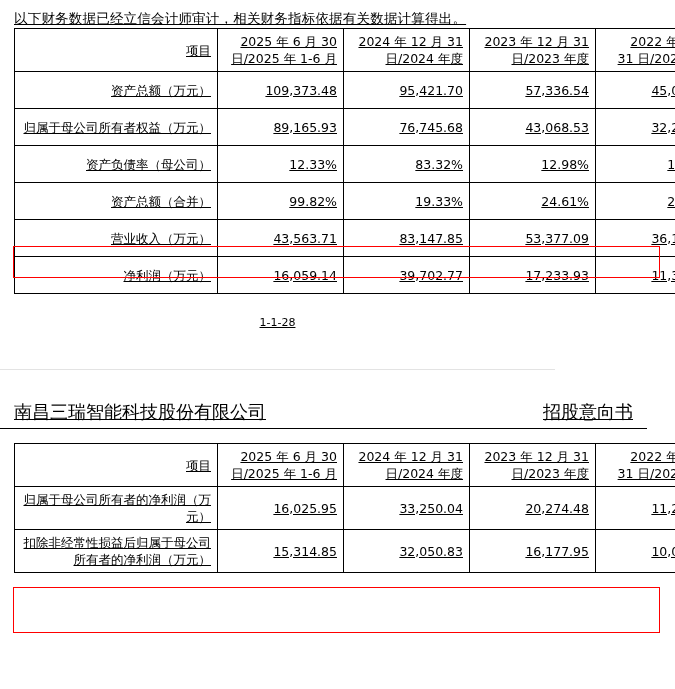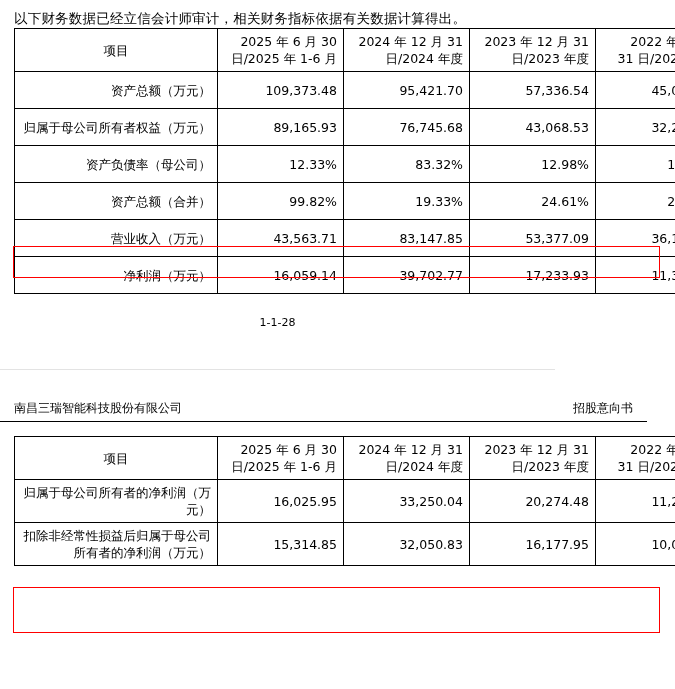--- a/index.html
+++ b/index.html
@@ -11,20 +11,21 @@
     width: 675px;
     height: 689px;
     font-family: "DejaVu Sans", "Liberation Sans", sans-serif;
     color: #000000;
     position: relative;
     overflow: hidden;
   }
   .page {
     position: relative;
     width: 555px;
+    text-decoration: underline;
   }
   .para {
     font-size: 13.5px;
     line-height: 20px;
     padding: 0 14px;
     margin: 0;
     letter-spacing: 0.2px;
   }
   .para-1 { padding-top: 8px; }
   .para-2 { padding-top: 12px; padding-bottom: 10px; }
@@ -49,21 +50,21 @@
   }
   table.fin .c-val {
     width: 113px;
     text-align: right;
     margin-top: 7px;
   }
   table.fin thead td {
     text-align: center;
     height: 34px;
   }
-  table.fin thead td.c-item { text-align: center; }
+  table.fin thead td.c-item { text-align: right; }
   table.fin tbody td.c-item { text-align: right; }
 
   .hdr-line { display: block; }
 
   .rowtall td { height: 28px; }
 
   
   .hl {
     position: absolute;
     border: 1.6px solid #ff0000;
@@ -86,21 +87,21 @@
     background: #e3e3e3;
     margin: 0;
   }
   .gap2 {
     height: 30px;
   }
 
   .runhead {
     display: flex;
     justify-content: space-between;
-    font-size: 12px;
+    font-size: 18px;
     padding: 0 14px 4px 14px;
     border-bottom: 1px solid #000000;
     margin: 0 0 0 0;
     width: 647px;
     box-sizing: border-box;
   }
   .runhead-wrap {
     padding: 0 0 0 0;
   }
   .after-head { height: 14px; }

